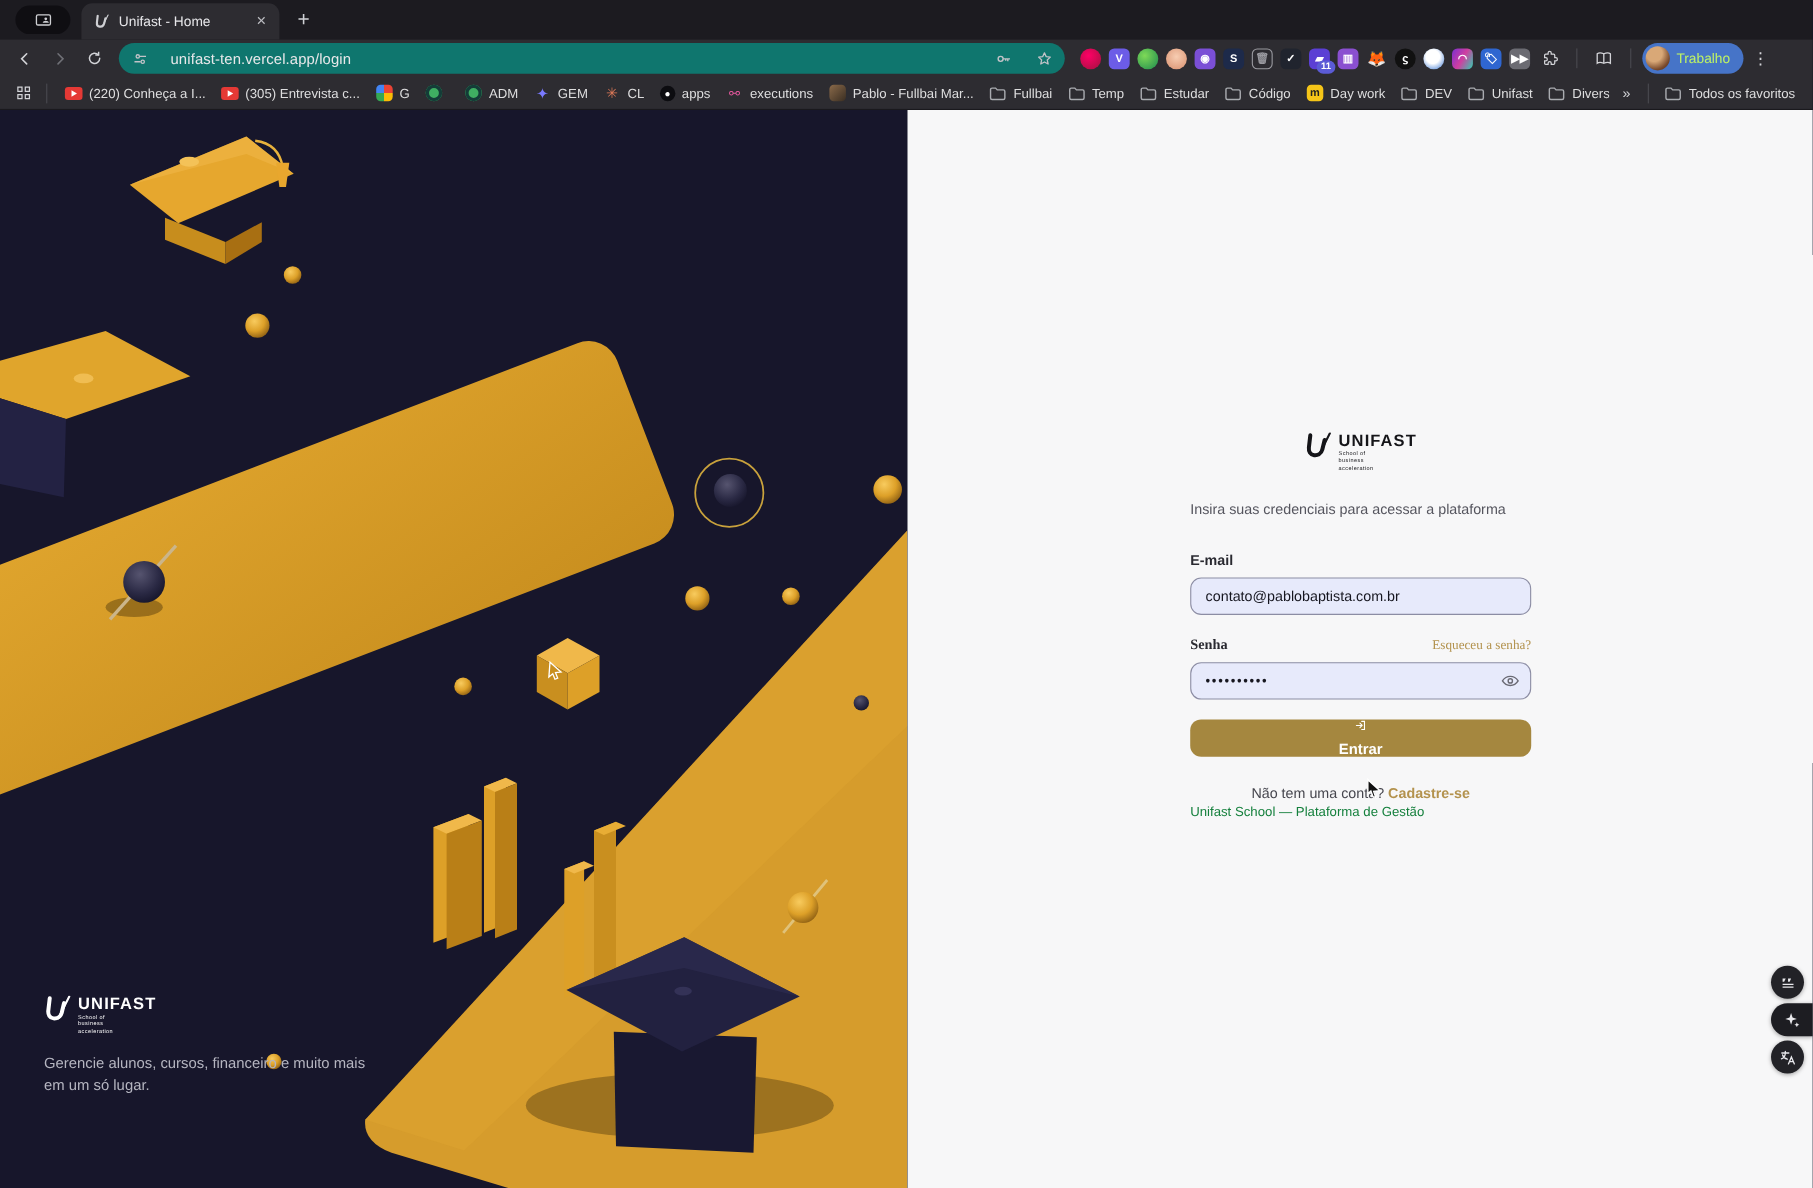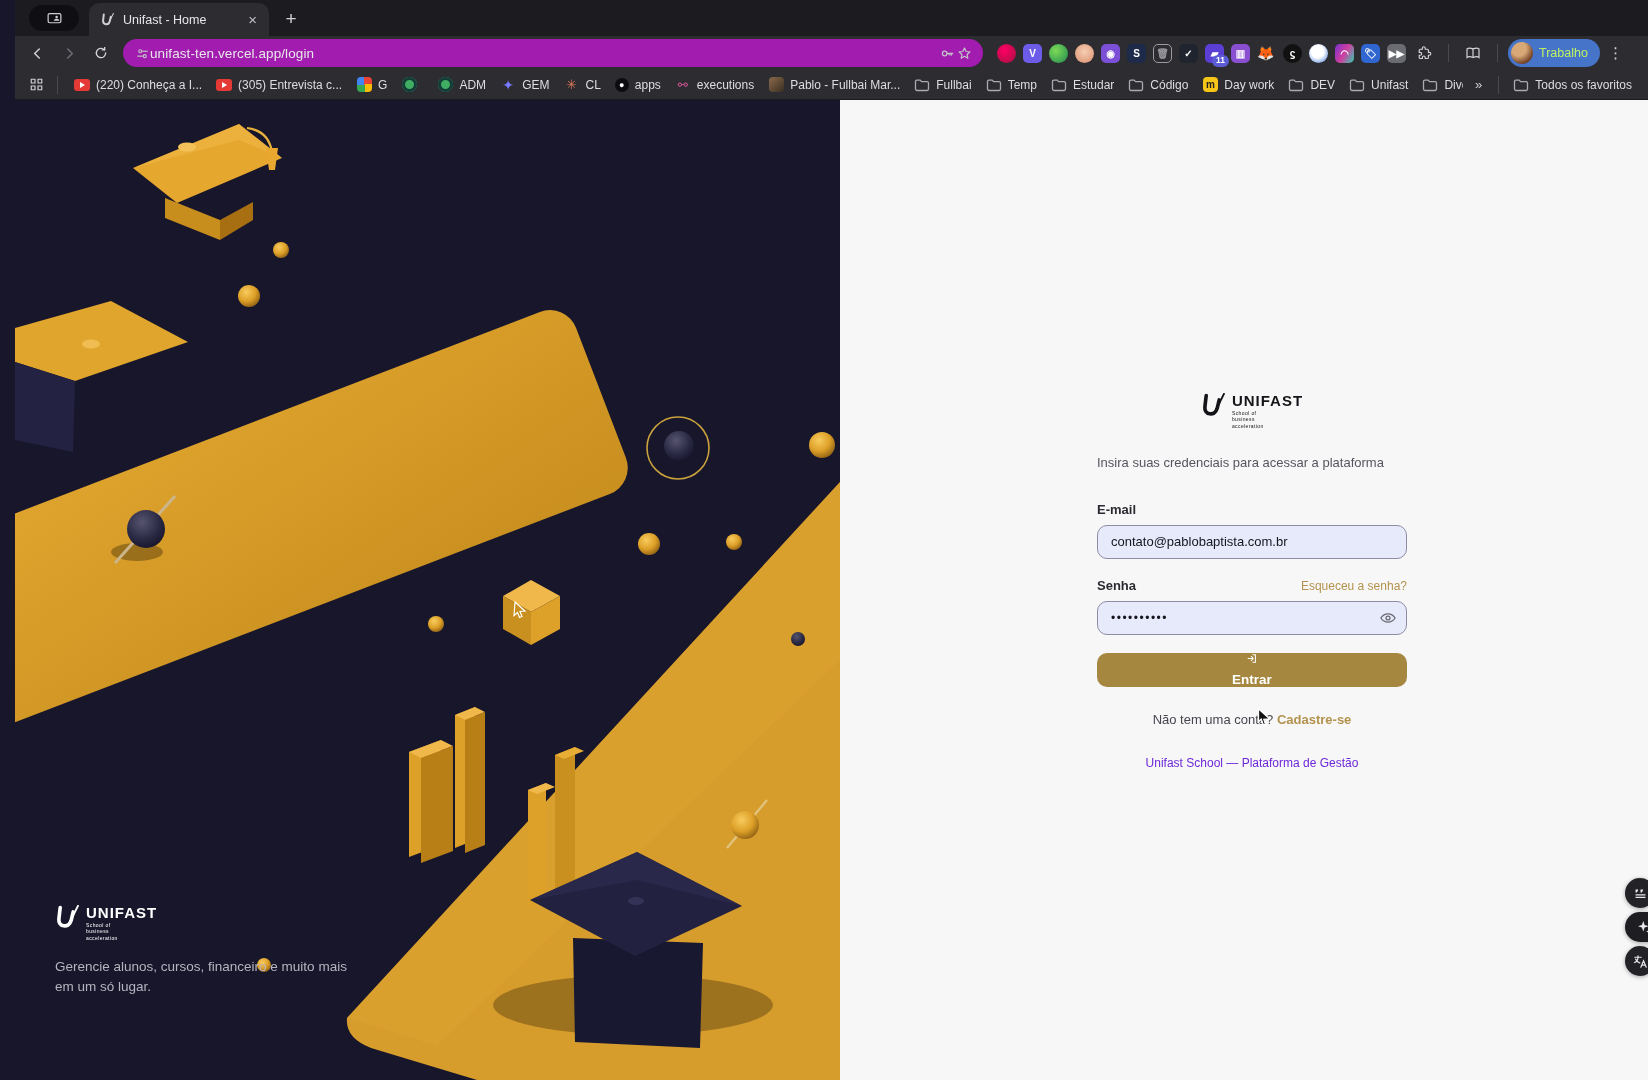--- a/index.html
+++ b/index.html
@@ -1,36 +1,36 @@
 <!DOCTYPE html>
 <html><head>
 <meta charset="utf-8">
 <style>
   * { margin:0; padding:0; box-sizing:border-box; }
   html,body { width:1648px; height:1080px; overflow:hidden; background:#17162b;
     font-family:"Liberation Sans", sans-serif; }
-  #screen { position:relative; width:1648px; height:1080px;padding-left:15px; }
+  #screen { position:relative; width:1648px; height:1080px; }
 
   
   #chrome { position:relative; width:100%; height:100px; background:#1c1b20; }
   #tabstrip { height:36px; display:flex; align-items:flex-end; padding-left:14px; }
   #tab-search { width:50px; height:26px; margin:4px 10px 5px 0; border:none; border-radius:13px;
     background:#0f0e12; display:flex; align-items:center; justify-content:center; color:#cfd0d4; cursor:pointer; }
   .tab { width:180px; height:33px; background:#2d2c31; border-radius:10px 10px 0 0;
     display:flex; align-items:center; gap:8px; padding:0 8px 0 12px; }
   .tab .title { flex:1; font-size:12.5px; color:#e7e7ea; white-space:nowrap; overflow:hidden; }
   .tab .close { color:#bdbec3; font-size:15px; line-height:1; padding:2px 4px; border-radius:50%; cursor:pointer; }
   #new-tab { width:28px; height:28px; margin:0 0 3px 8px; border:none; background:transparent;
     color:#cfd0d4; font-size:19px; border-radius:50%; cursor:pointer; }
   #toolbar { height:34px; background:#2d2c31; display:flex; align-items:center; padding:0 10px 0 8px; gap:4px; }
   .navbtn { width:28px; height:28px; display:flex; align-items:center; justify-content:center;
     color:#d3d4d8; border-radius:50%; cursor:pointer; flex:none; }
   .navbtn.dim { color:#6f7076; }
-  #urlbar { width:860px; height:28px; background:#a21caf; border-radius:14px; display:flex;
-    align-items:center; padding:0 10px 0 12px; gap:0; margin-left:4px; flex:none; }
+  #urlbar { width:860px; height:28px; background:#0f766e; border-radius:14px; display:flex;
+    align-items:center; padding:0 10px 0 12px; gap:20px; margin-left:4px; flex:none; }
   #urlbar .url { flex:1; font-size:13.5px; color:#e8e8ea; letter-spacing:.1px; }
   #extensions { display:flex; align-items:center; gap:7px; margin-left:10px; flex:none; }
   .ext { width:19px; height:19px; border-radius:5px; position:relative; flex:none; cursor:pointer;
     display:flex; align-items:center; justify-content:center; font-size:10px; font-weight:bold; color:#fff; }
   .ext.round { border-radius:50%; }
   .badge { position:absolute; right:-5px; bottom:-4px; background:#5b5bd6; color:#fff; font-size:8.5px;
     font-weight:bold; border-radius:8px; padding:1px 4px; line-height:1.1;margin-left:30px; }
   .vsep { width:1px; height:18px; background:#4a4a50; margin:0 6px; flex:none; }
   #profile { height:28px; background:#4674c8; border-radius:14px; display:flex; align-items:center;
     gap:6px; padding:0 12px 0 3px; cursor:pointer; flex:none; }
@@ -73,29 +73,29 @@
   #form-logo { display:flex; justify-content:center; margin-bottom:26px; }
   #form-logo .brandtxt { color:#151519; }
   #welcome { font-size:21px; font-weight:bold; color:#111114; letter-spacing:.1px; }
   #subtitle { margin-top:9px; font-size:13px; color:#55555e; }
   .flabel { font-size:13px; font-weight:bold; color:#2a2a31; }
   #email-label { margin-top:32px; }
   .fieldwrap { position:relative; margin-top:8px; }
   .field { width:100%; height:34px; border:1.2px solid #8c8da4; border-radius:10px; background:#e7eafb;
     padding:0 34px 0 13px; font-size:13px; color:#16161f; font-family:"Liberation Sans",sans-serif; outline:none; }
   #password-input { letter-spacing:1.5px; font-size:12px; }
-  #senha-row { margin-top:19px; display:flex; align-items:baseline; justify-content:space-between; }
+  #senha-row { margin-top:19px; display:flex; align-items:baseline; justify-content:space-between;font-family:Liberation Serif, serif; }
   .goldlink { font-size:12px; color:#b3924d; cursor:pointer; text-decoration:none; }
   #eye-btn { position:absolute; right:10px; top:8px; width:18px; height:18px; border:none; background:none;
     color:#6a6a74; cursor:pointer; padding:0; }
   #submit { margin-top:18px; width:100%; height:34px; border:none; border-radius:10px; background:#a5873f;
     color:#fff; font-size:13.5px; font-weight:bold; display:flex; align-items:center; justify-content:center;
     gap:8px; cursor:pointer; font-family:"Liberation Sans",sans-serif;flex-direction:column; }
   #signup-line { margin-top:25px; text-align:center; font-size:13px; color:#46464e; }
-  #footer-line { margin-top:29px; text-align:center; font-size:12px; color:#6d28d9; }
+  #footer-line { margin-top:3px; font-size:12px; color:#15803d; }
 
   
   .float-btn { position:absolute; right:8px; width:30px; height:30px; border-radius:50%; background:#222227;
     display:flex; align-items:center; justify-content:center; color:#e8e8ec; cursor:pointer;
     box-shadow:0 1px 4px rgba(0,0,0,.35); }
   #fb-sparkle { right:0; width:38px; border-radius:16px 0 0 16px; background:#1d1d22; }
   #mouse-cursor { position:absolute; left:1238px; top:606px; pointer-events:none; }
 </style>
 </head>
 <body>

